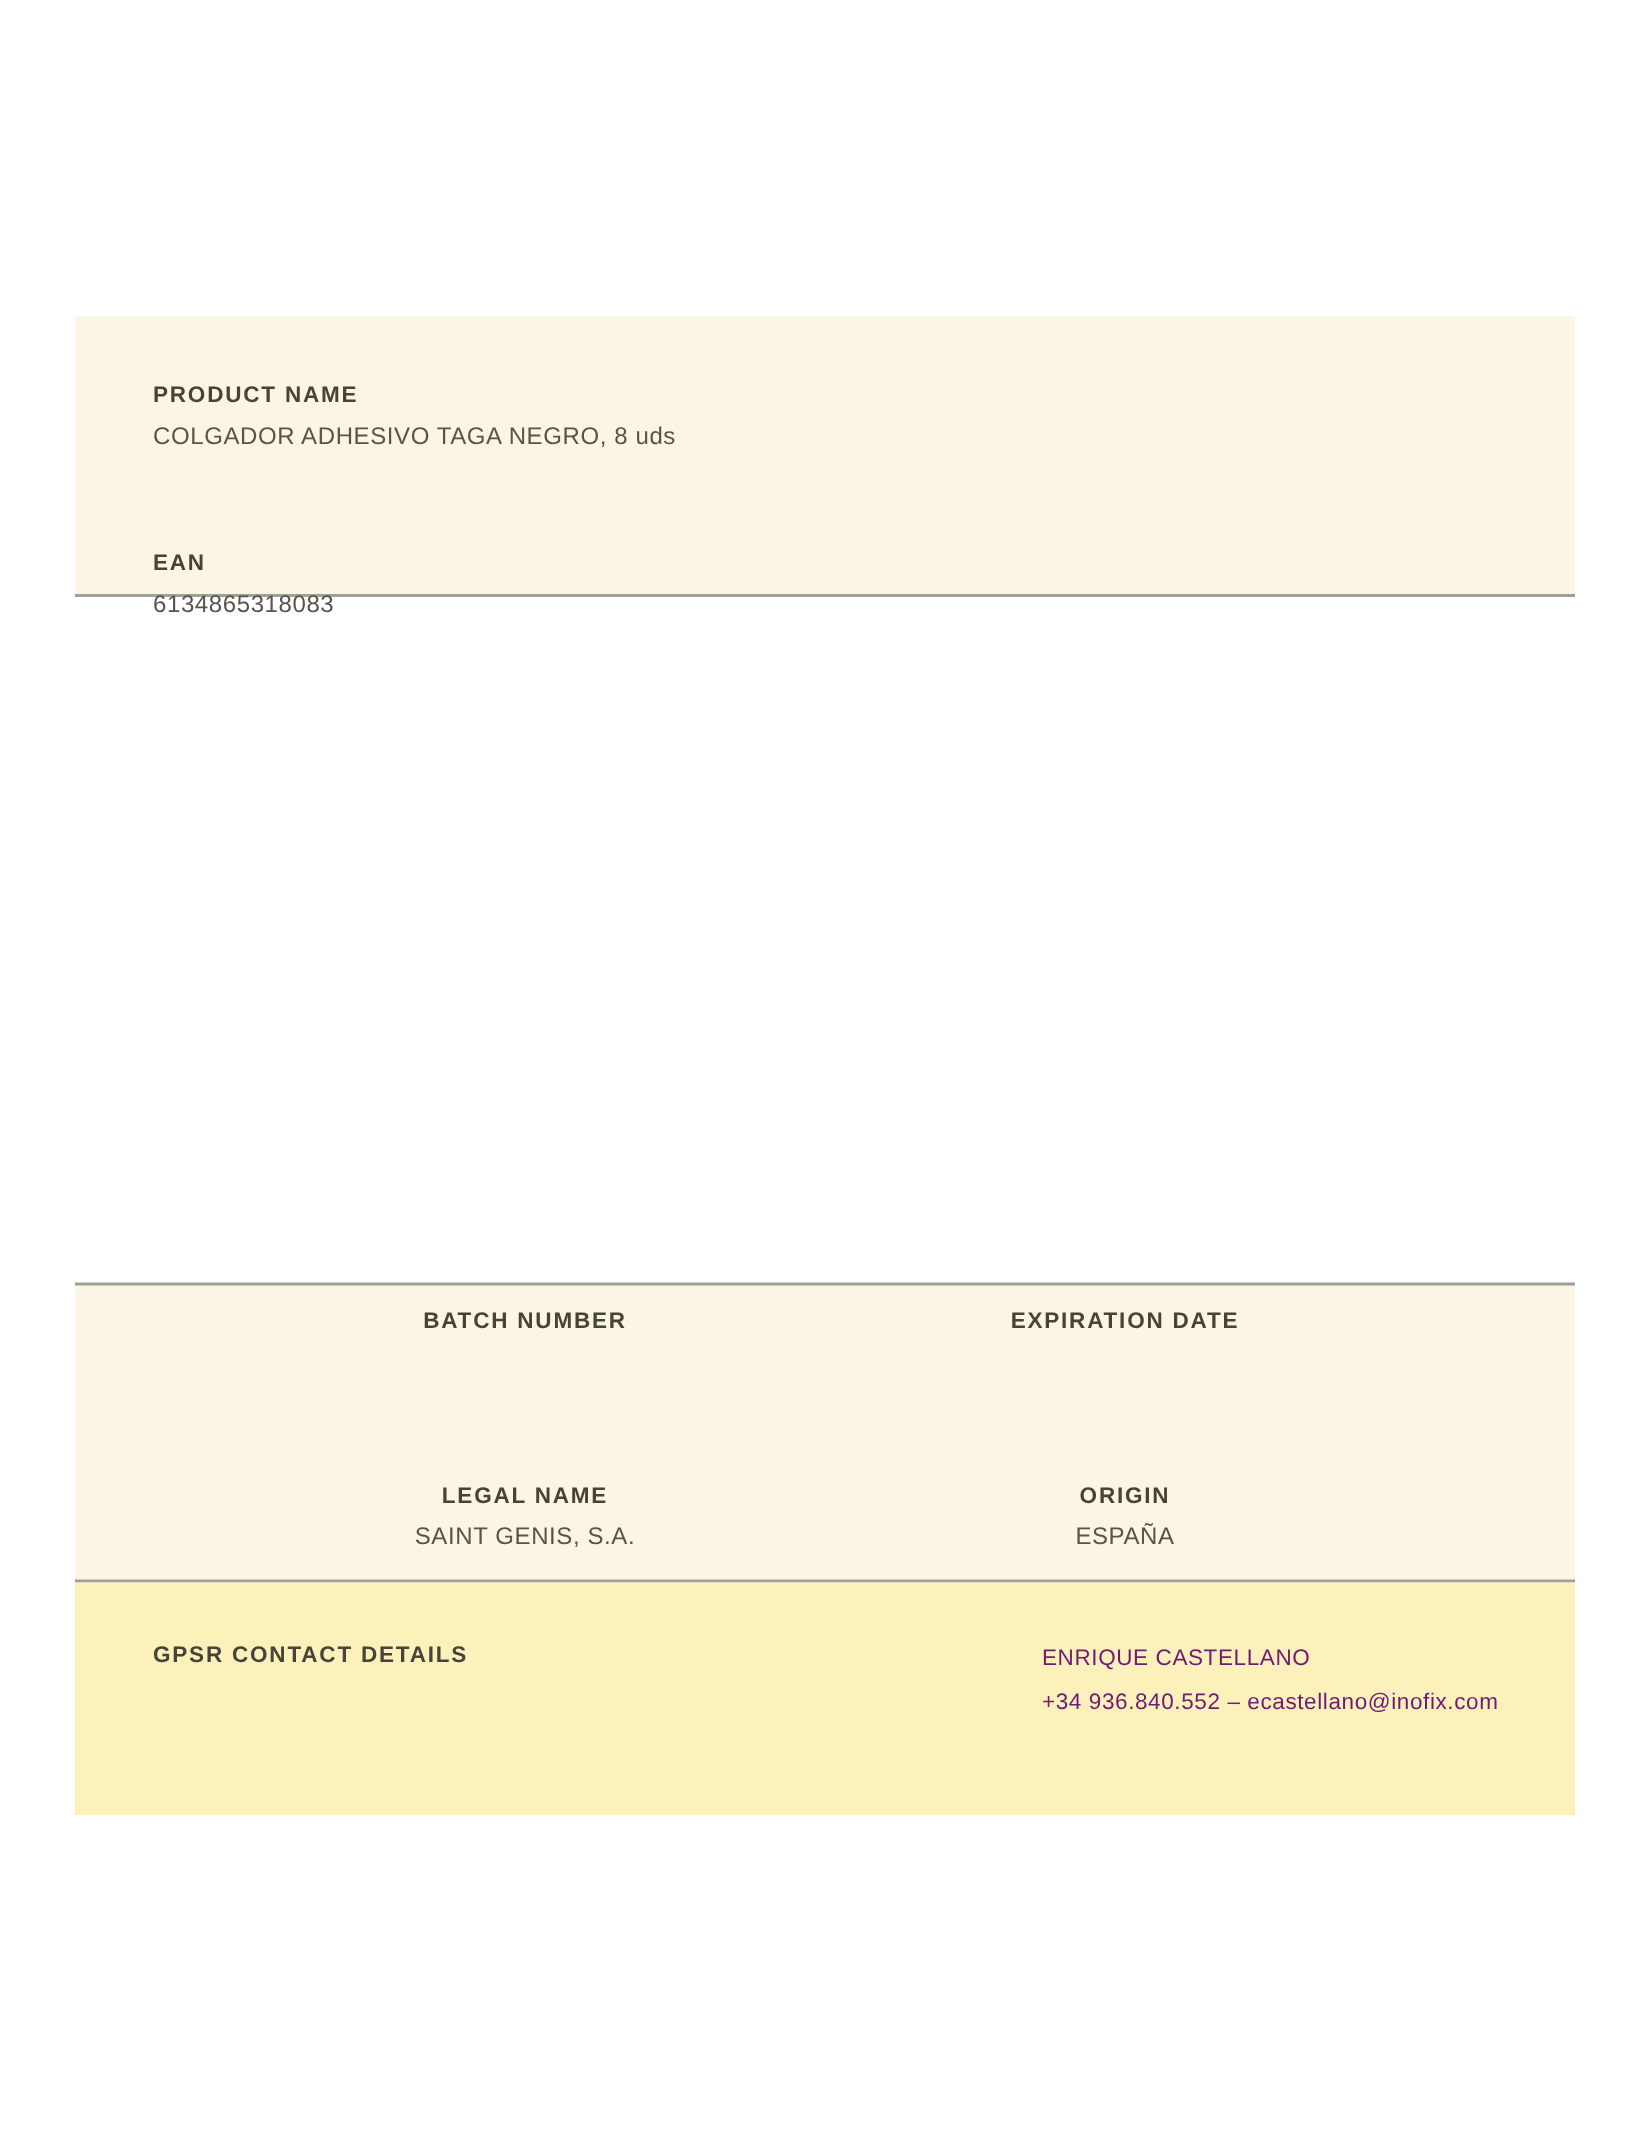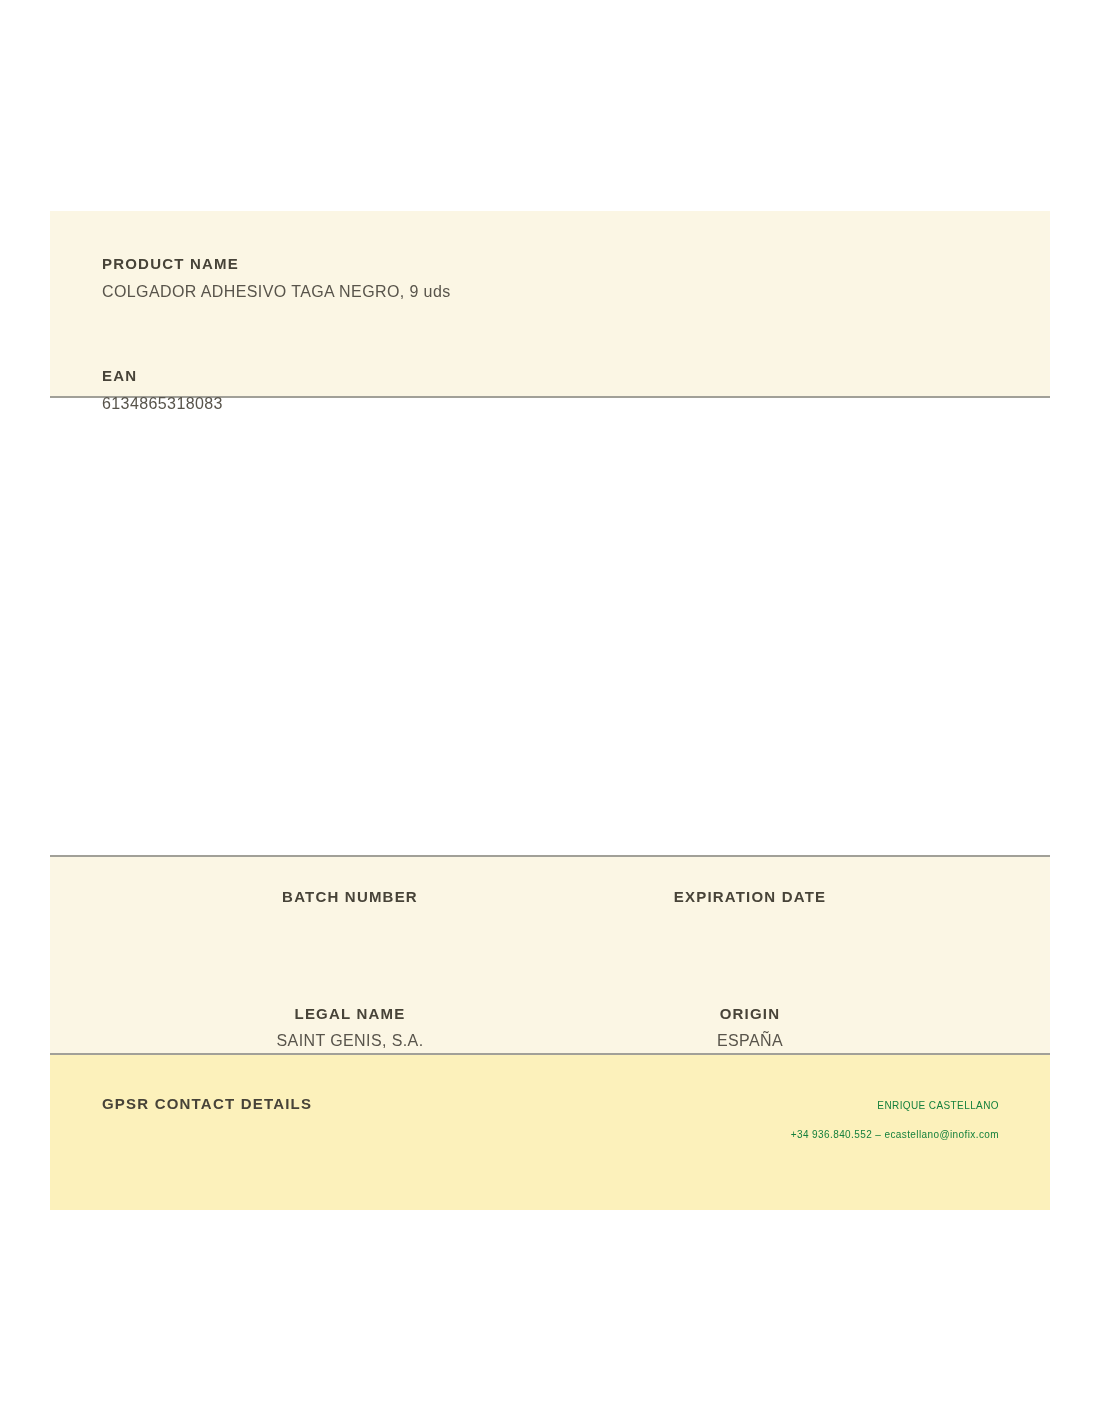--- a/index.html
+++ b/index.html
@@ -44,21 +44,21 @@
   }
   .field + .field {
     margin-top: 64px;
   }
   .panel-batch {
     top: 855px;
     height: 200px;
     background: #fbf6e4;
     border-top: 2px solid #a1a098;
     border-bottom: 2px solid #a1a098;
-    padding: 30px 100px 0 100px;
+    padding: 14px 100px 0 100px;
   }
   .grid-2col {
     display: flex;
     flex-wrap: wrap;
   }
   .cell {
     width: 50%;
     text-align: center;
     box-sizing: border-box;
   }
@@ -80,35 +80,34 @@
     font-size: 15px;
     font-weight: bold;
     color: #474338;
     letter-spacing: 1.2px;
     white-space: nowrap;
   }
   .gpsr-contact {
     position: absolute;
     right: 51px;
     top: 37px;
-    text-align: right;
-    font-size: 10px;
-    color: #15803d;
+    font-size: 15px;
+    color: #701a75;
     letter-spacing: 0.4px;
     line-height: 28.5px;
     white-space: nowrap;
   }
 </style>
 </head>
 <body>
 
 <div class="panel panel-product">
   <div class="field">
     <div class="field-label">PRODUCT NAME</div>
-    <div class="field-value">COLGADOR ADHESIVO TAGA NEGRO, 9 uds</div>
+    <div class="field-value">COLGADOR ADHESIVO TAGA NEGRO, 8 uds</div>
   </div>
   <div class="field">
     <div class="field-label">EAN</div>
     <div class="field-value">6134865318083</div>
   </div>
 </div>
 
 <div class="panel panel-batch">
   <div class="grid-2col">
     <div class="cell row1">

